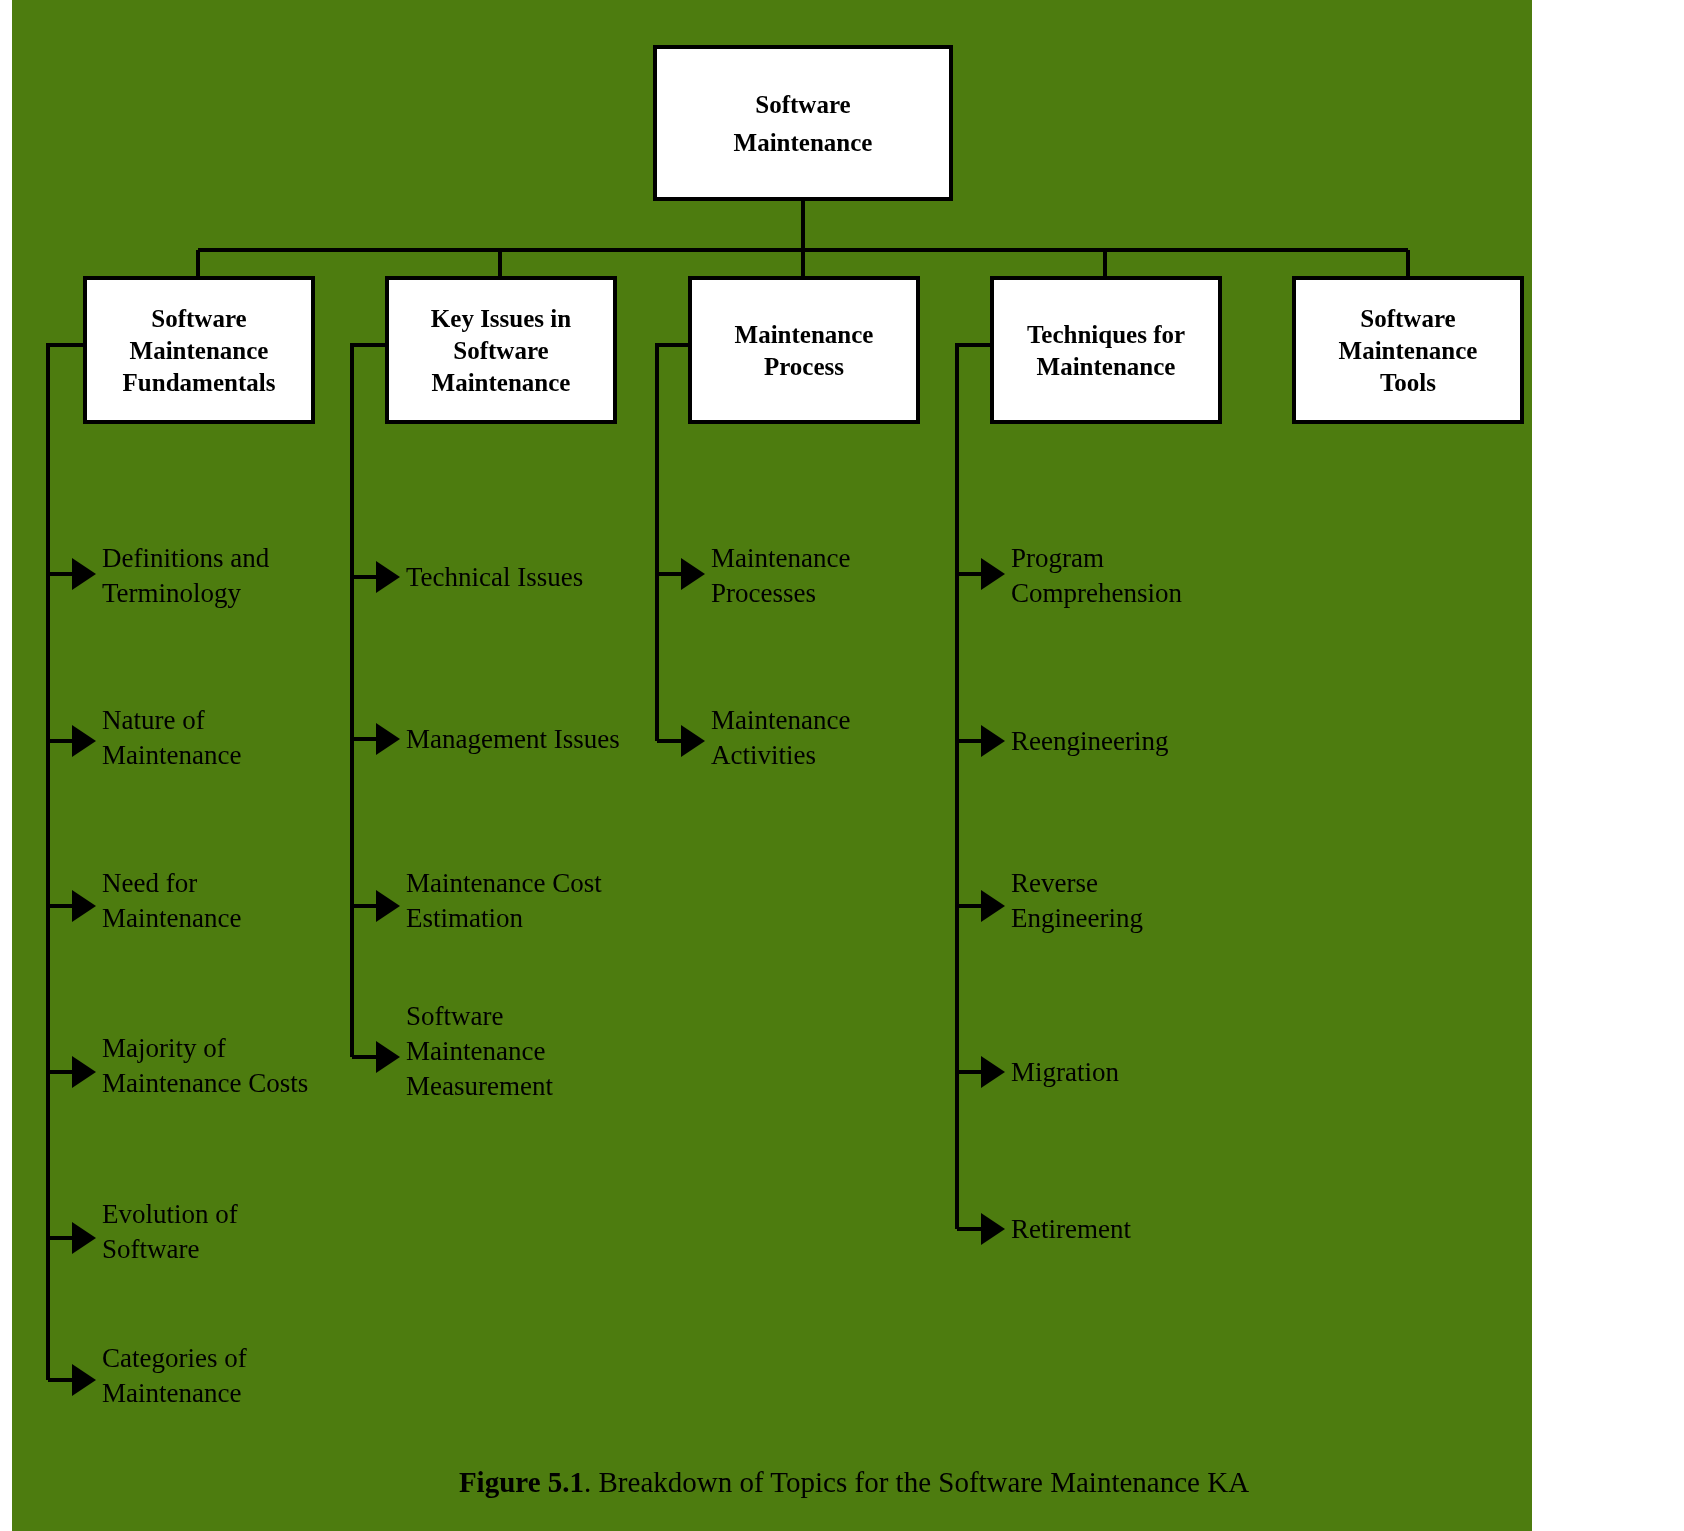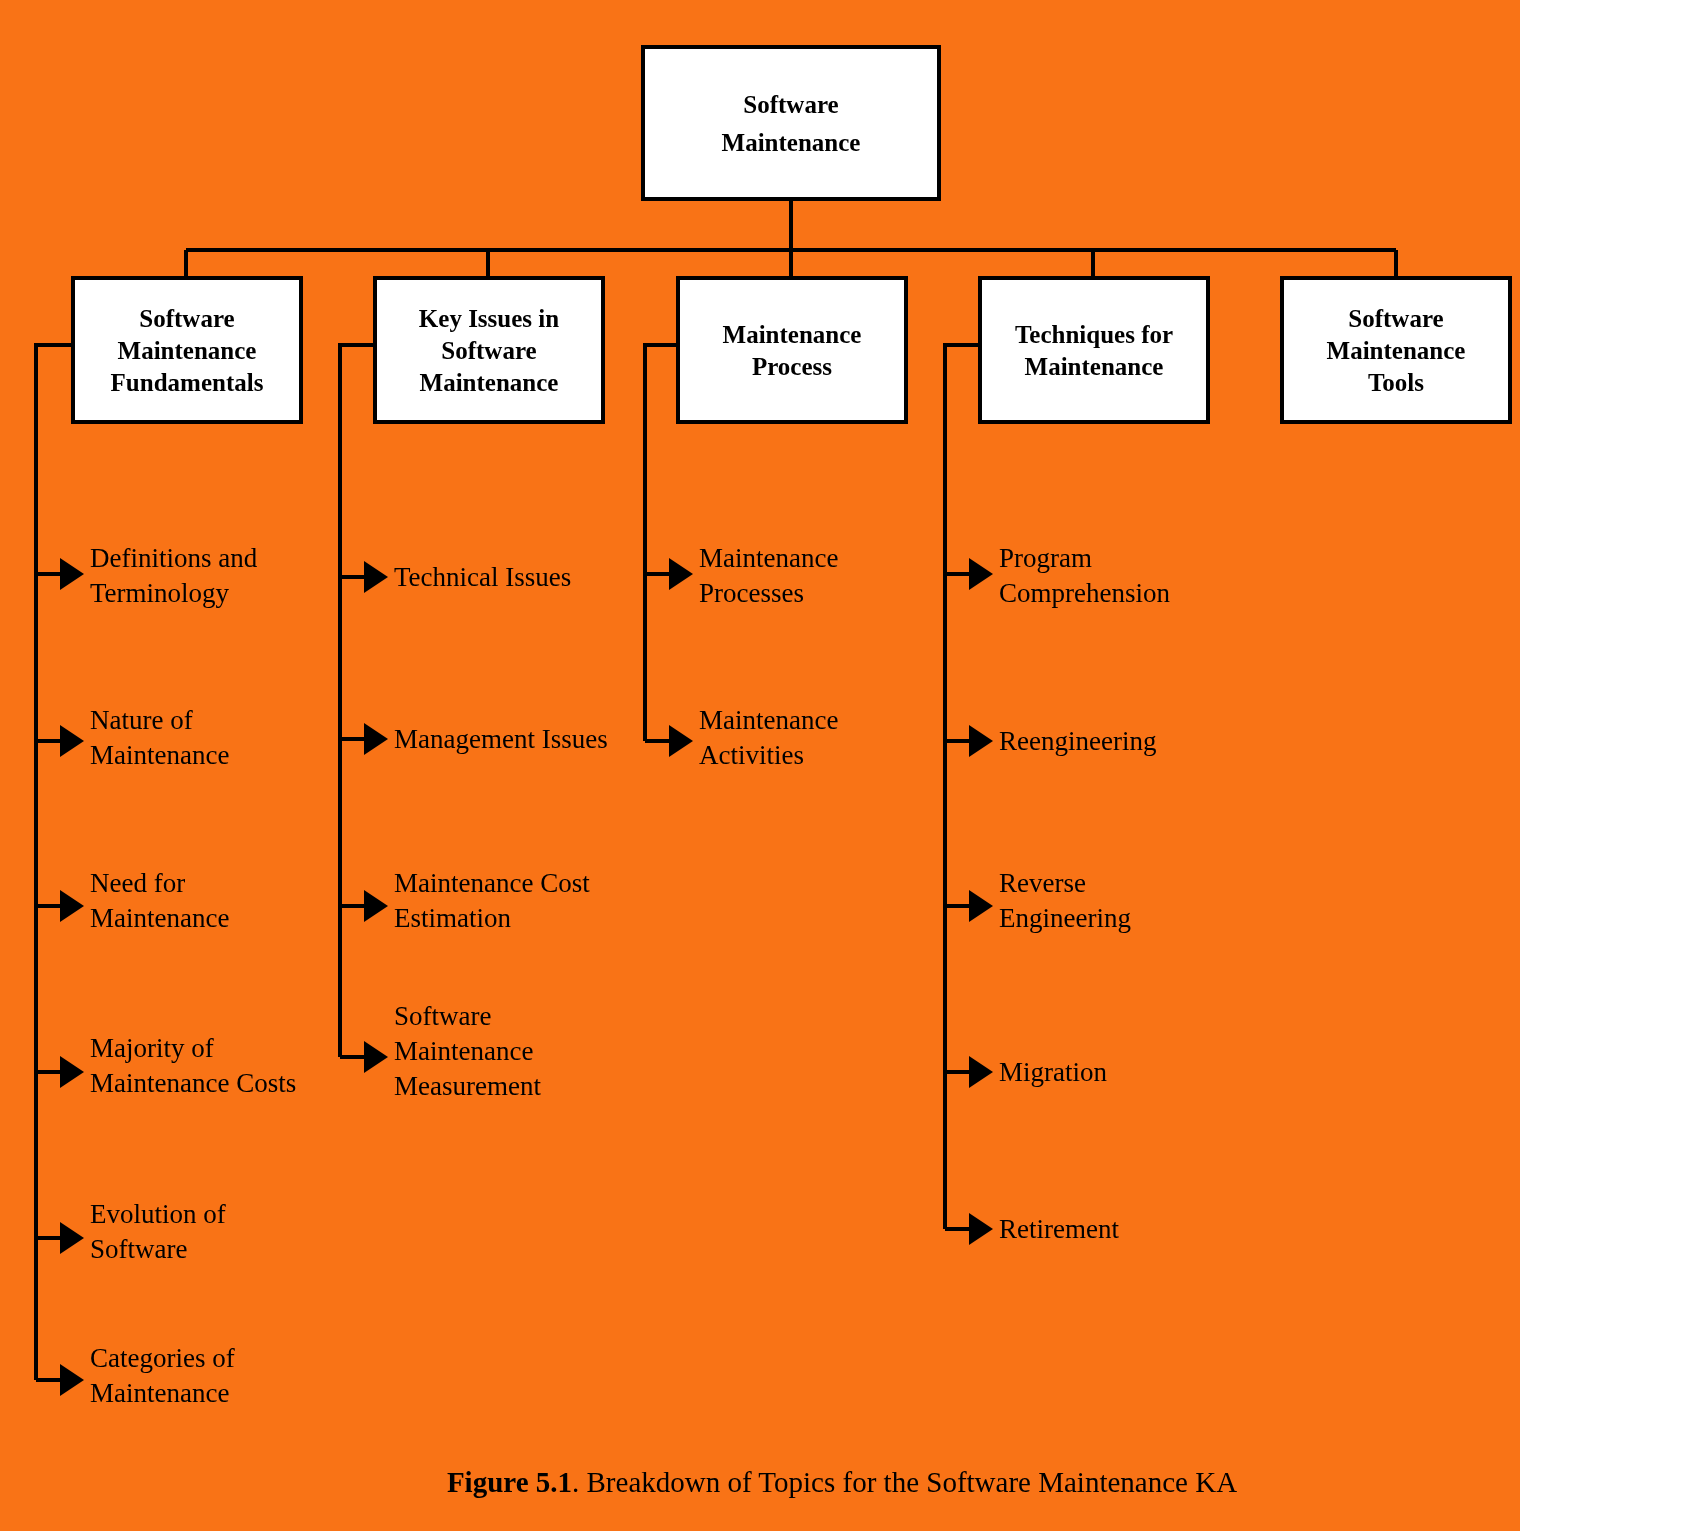--- a/index.html
+++ b/index.html
@@ -11,21 +11,22 @@
     width: 1684px;
     height: 1531px;
     font-family: "Liberation Serif", "DejaVu Serif", serif;
     color: #000000;
     overflow: hidden;
   }
   #stage {
     position: relative;
     width: 1520px;
     height: 1531px;
-    background: #f97316;
+    background: #4d7c0f;
+    margin-left: 12px;
   }
   #diagram {
     position: absolute;
     left: 0;
     top: 0;
     width: 1684px;
     height: 1531px;
     display: block;
   }
   .node-box-label {

